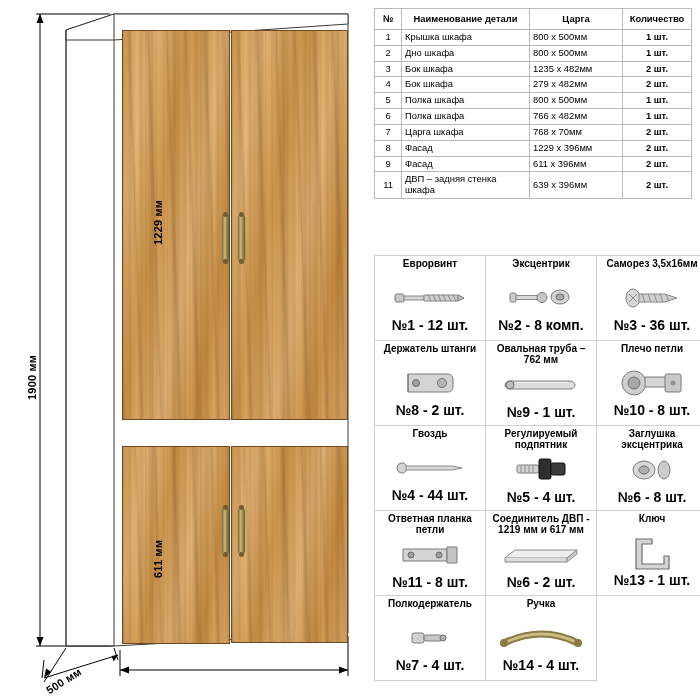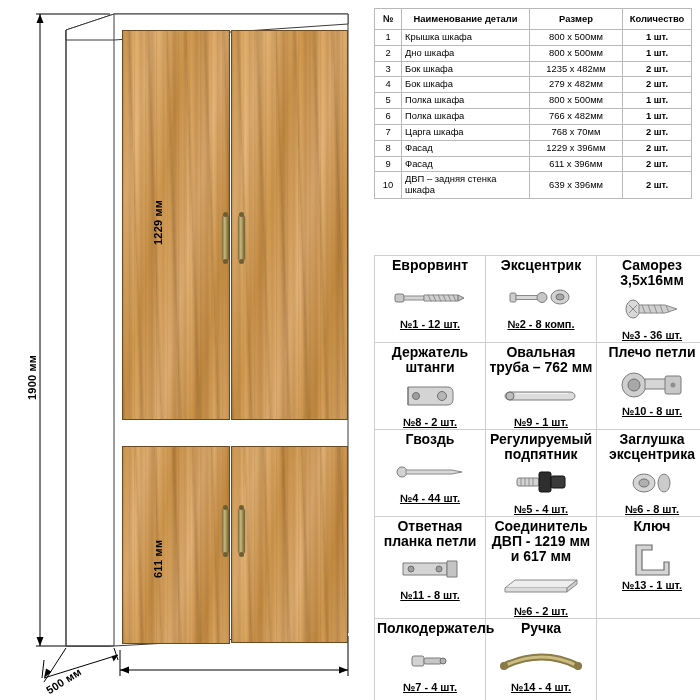--- a/index.html
+++ b/index.html
@@ -107,21 +107,21 @@
     vertical-align: middle;
     line-height: 1.15;
   }
   #parts-table th {
     font-weight: bold;
     text-align: center;
     height: 16px;
   }
   #parts-table td.num { text-align: center; width: 20px; }
   #parts-table td.name { text-align: left; margin-top: 20px; }
-  #parts-table td.size { text-align: center; width: 86px; }
+  #parts-table td.size { width: 86px; }
   #parts-table td.qty  { text-align: center; width: 62px; font-weight: bold; }
 
   
   #fittings {
     position: absolute;
     left: 374px;
     top: 255px;
     width: 318px;
     border-collapse: collapse;
     table-layout: fixed;
@@ -129,30 +129,29 @@
   }
   #fittings td {
     border: 1px solid #cfcfcf;
     width: 106px;
     height: 81px;
     padding: 2px 2px 1px;
     text-align: center;
     vertical-align: top;
   }
   .f-title {
+    font-size: 10px;
+    font-weight: bold;
+    line-height: 1.1;
+    min-height: 20px;
+  }
+  .f-art {
     font-size: 14px;
     font-weight: bold;
     line-height: 1.1;
-    min-height: 20px;
-  }
-  .f-art {
-    font-size: 11px;
-    font-weight: bold;
-    line-height: 1.1;
-    text-decoration: underline;
   }
   .f-pic {
     height: 40px;
     display: flex;
     align-items: center;
     justify-content: center;
   }
   .f-pic svg { display: block; }
 </style>
 </head>
@@ -227,21 +226,21 @@
   <div class="dim-label diag" style="left:44px; top:686px;">500 мм</div>
   <div class="dim-label vert" style="left:152px; top:245px;">1229 мм</div>
   <div class="dim-label vert" style="left:152px; top:578px;">611 мм</div>
 </div>
 
 <table id="parts-table">
   <thead>
     <tr>
       <th style="width:20px">№</th>
       <th>Наименование детали</th>
-      <th style="width:86px">Размер</th>
+      <th style="width:86px">Царга</th>
       <th style="width:62px">Количество</th>
     </tr>
   </thead>
   <tbody id="parts-body">
       <tr>
         <td class="num">1</td>
         <td class="name">Крышка шкафа</td>
         <td class="size">800 x 500мм</td>
         <td class="qty">1 шт.</td>
       </tr>
@@ -287,21 +286,21 @@
         <td class="size">1229 x 396мм</td>
         <td class="qty">2 шт.</td>
       </tr>
       <tr>
         <td class="num">9</td>
         <td class="name">Фасад</td>
         <td class="size">611 x 396мм</td>
         <td class="qty">2 шт.</td>
       </tr>
       <tr>
-        <td class="num">10</td>
+        <td class="num">11</td>
         <td class="name">ДВП – задняя стенка шкафа</td>
         <td class="size">639 x 396мм</td>
         <td class="qty">2 шт.</td>
       </tr>
     </tbody>
 </table>
 
 <table id="fittings">
   <tbody id="fittings-body">
       <tr>

